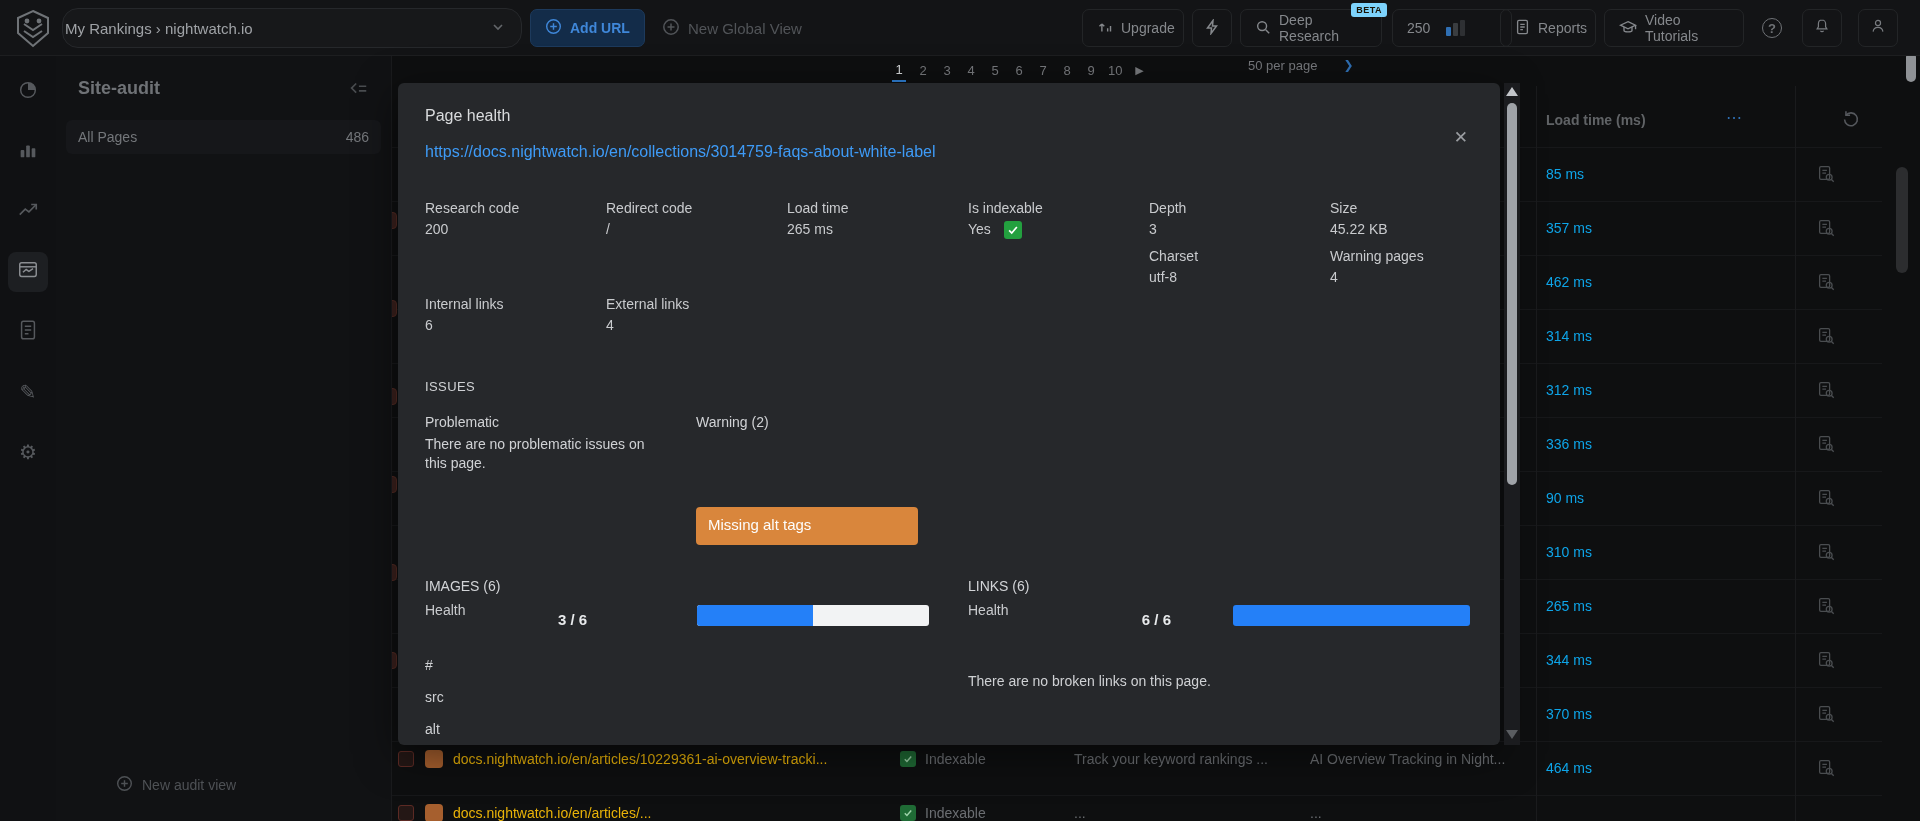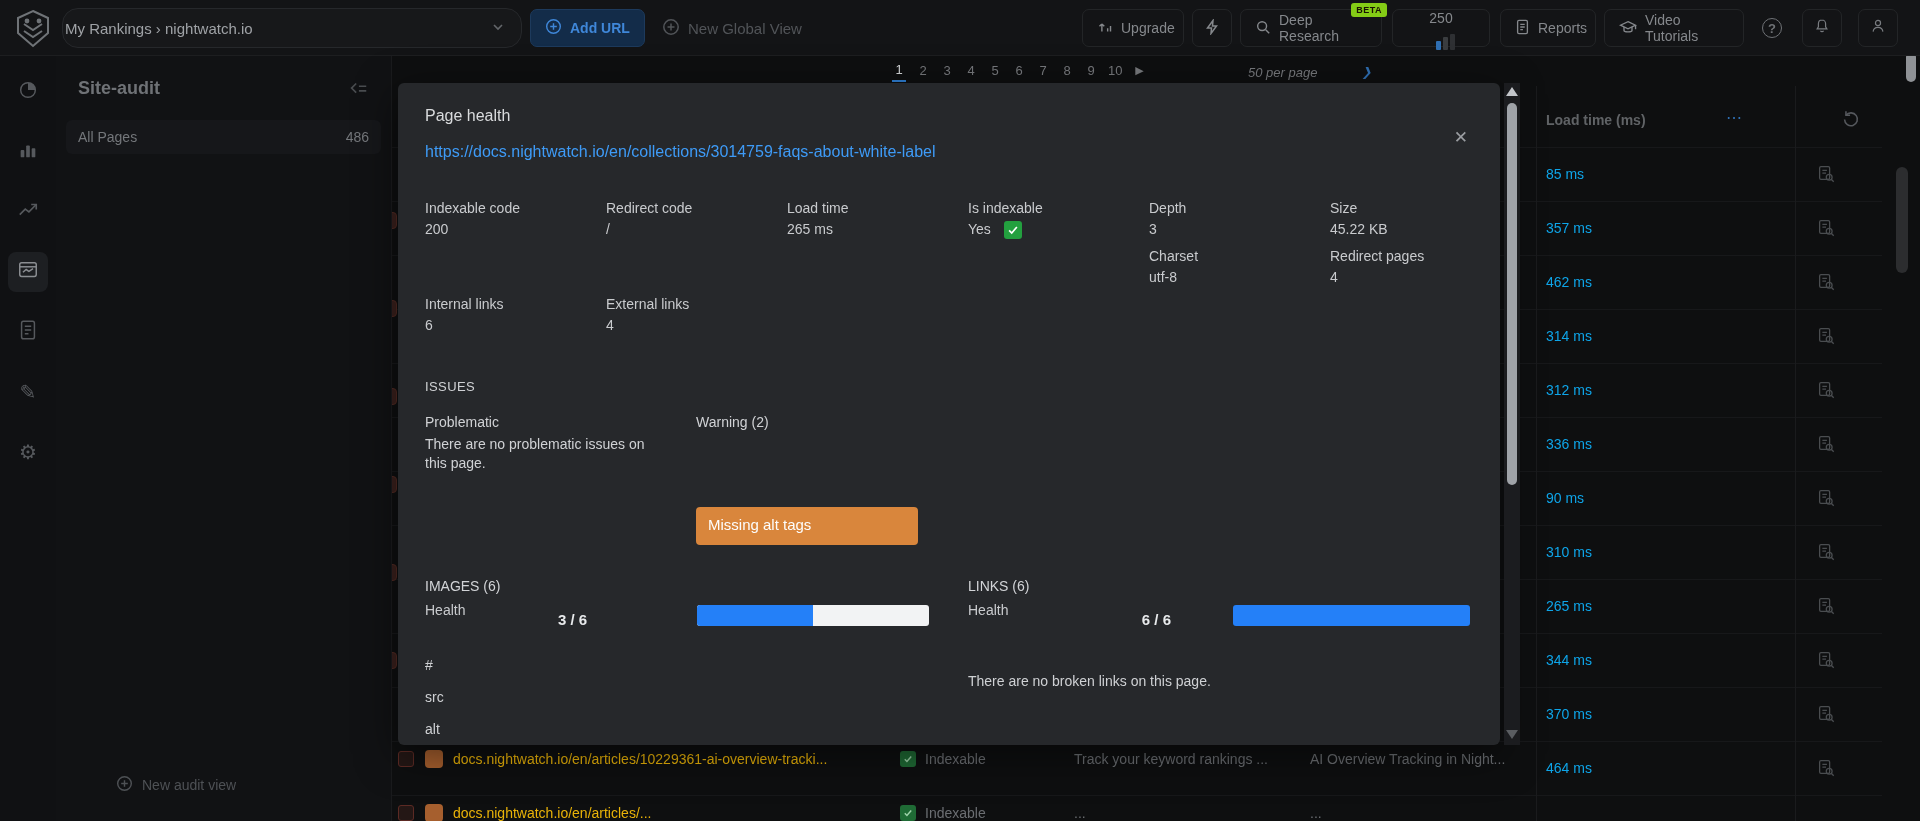--- a/index.html
+++ b/index.html
@@ -12,22 +12,22 @@
   .logo { position:absolute; left:12px; top:7px; width:42px; height:42px; color:#6f7377; }
   .project-select { position:absolute; left:62px; top:8px; width:460px; height:40px; background:#17181a; border:1px solid #26282b; border-radius:16px; color:#9fa2a6; font-size:15px; display:flex; align-items:center; padding:0 16px 0 2px; }
   .project-select .chev { margin-left:auto; color:#63666a; }
   .btn { position:absolute; top:9px; height:38px; display:flex; align-items:center; gap:8px; border-radius:7px; font-size:14px; padding:0 14px; color:#85888c; border:1px solid #232527; background:transparent; }
   .btn svg { flex:0 0 auto; }
   .btn-addurl { left:530px; background:#132c49; border:1px solid #1b3least; border:1px solid #1c3person; border:1px solid #1d3a5c; color:#3f87d9; font-weight:bold; }
   .btn-ngv { left:648px; border:none; color:#515458; font-size:15px; }
   .btn-upgrade { left:1082px; width:102px; }
   .btn-bolt { left:1192px; width:40px; justify-content:center; }
   .btn-deepresearch { left:1240px; width:142px; position:absolute; }
-  .beta { position:absolute; right:-6px; top:-7px; background:#84cc16; color:#191203; font-size:9px; font-weight:bold; padding:2px 5px; border-radius:3px; letter-spacing:.5px; }
-  .btn-credits { left:1392px; width:98px;flex-direction:column; }
+  .beta { position:absolute; right:-6px; top:-7px; background:#7dd3fc; color:#191203; font-size:9px; font-weight:bold; padding:2px 5px; border-radius:3px; letter-spacing:.5px; }
+  .btn-credits { left:1392px; width:120px; }
   .minibar { display:inline-flex; align-items:flex-end; gap:2px; height:16px; margin-left:8px; }
   .minibar i { display:block; width:5px; border-radius:1px; background:#3a3d40; }
   .minibar i.b1 { height:9px; background:#2f6fb3; } .minibar i.b2 { height:13px; } .minibar i.b3 { height:16px; background:#2e3033; }
   .btn-reports { left:1500px; width:96px; }
   .btn-video { left:1604px; width:140px; }
   .iconbtn { position:absolute; top:9px; width:40px; height:38px; border-radius:7px; border:1px solid #232527; display:flex; align-items:center; justify-content:center; color:#797c80; }
   .ib-help { left:1752px; border:none; }
   .ib-bell { left:1802px; }
   .ib-user { left:1858px; }
   .helpq { width:20px; height:20px; border:1.6px solid #6f7276; border-radius:50%; color:#6f7276; font-size:13px; display:flex; align-items:center; justify-content:center; font-weight:bold; }
@@ -44,21 +44,21 @@
   .sb-collapse { position:absolute; right:22px; top:22px; color:#4a4d50; }
   .sb-row { position:absolute; left:10px; right:10px; top:64px; height:34px; display:flex; align-items:center; padding:0 12px; border-radius:6px; background:#16171a; color:#74777b; font-size:14px; }
   .sb-row .cnt { margin-left:auto; }
   .sb-new { position:absolute; left:60px; bottom:26px; display:flex; gap:9px; align-items:center; color:#4e5155; font-size:14px; }
 
   
   .pager { position:absolute; left:892px; top:58px; height:28px; display:flex; align-items:center; gap:10px; font-size:13px; color:#77797d; z-index:1; }
   .pager span { display:inline-block; min-width:14px; text-align:center; padding-bottom:3px; }
   .pager span.active { color:#d6d8da; border-bottom:2px solid #2f7fd4; }
   .pager .next { color:#77797d; font-size:11px; }
-  .perpage { position:absolute; left:1248px; top:58px; height:28px; display:flex; align-items:center; gap:44px; color:#77797d; font-size:13px; z-index:1;font-style:italic; }
+  .perpage { position:absolute; left:1248px; top:58px; height:28px; display:flex; gap:26px; color:#77797d; font-size:13px; z-index:1; }
   .perpage .chev { color:#2f6fb3; font-size:12px; }
 
   
   .tablebg { position:absolute; left:392px; top:86px; width:1512px; height:735px; z-index:0; }
   .hline { position:absolute; left:0; right:22px; height:1px; background:#17181a; }
   .vline { position:absolute; top:0; bottom:0; width:1px; background:#1a1b1d; }
   .lt-header { position:absolute; left:1154px; top:7px; width:250px; height:54px; line-height:54px; color:#606366; font-size:14px; font-weight:bold; }
   .lt-dots { position:absolute; left:1334px; top:7px; height:54px; line-height:50px; color:#2f6fb3; font-size:16px; letter-spacing:2px; }
   .reset-ic { position:absolute; left:1448px; top:22px; color:#55585d; }
   .lt-col { position:absolute; left:1154px; top:61px; width:200px; }
@@ -494,21 +494,21 @@
       <span class="btitle">...</span>
     </div>
   </div>
 
   <div class="modal">
     <div class="m-title">Page health</div>
     <div class="m-close">✕</div>
     <a class="m-url" href="#">https://docs.nightwatch.io/en/collections/3014759-faqs-about-white-label</a>
 
     <div class="stat" style="left:27px;  top:115px">
-      <div class="lb">Indexable code</div>
+      <div class="lb">Research code</div>
       <div class="vl">200</div>
     </div>
     <div class="stat" style="left:208px; top:115px">
       <div class="lb">Redirect code</div>
       <div class="vl">/</div>
     </div>
     <div class="stat" style="left:389px; top:115px">
       <div class="lb">Load time</div>
       <div class="vl">265 ms</div>
     </div>
@@ -530,21 +530,21 @@
     <div class="stat" style="left:932px; top:115px">
       <div class="lb">Size</div>
       <div class="vl">45.22 KB</div>
     </div>
 
     <div class="stat" style="left:751px; top:163px">
       <div class="lb">Charset</div>
       <div class="vl">utf-8</div>
     </div>
     <div class="stat" style="left:932px; top:163px">
-      <div class="lb">Redirect pages</div>
+      <div class="lb">Warning pages</div>
       <div class="vl">4</div>
     </div>
 
     <div class="stat" style="left:27px; top:211px">
       <div class="lb">Internal links</div>
       <div class="vl">6</div>
     </div>
     <div class="stat" style="left:208px; top:211px">
       <div class="lb">External links</div>
       <div class="vl">4</div>

